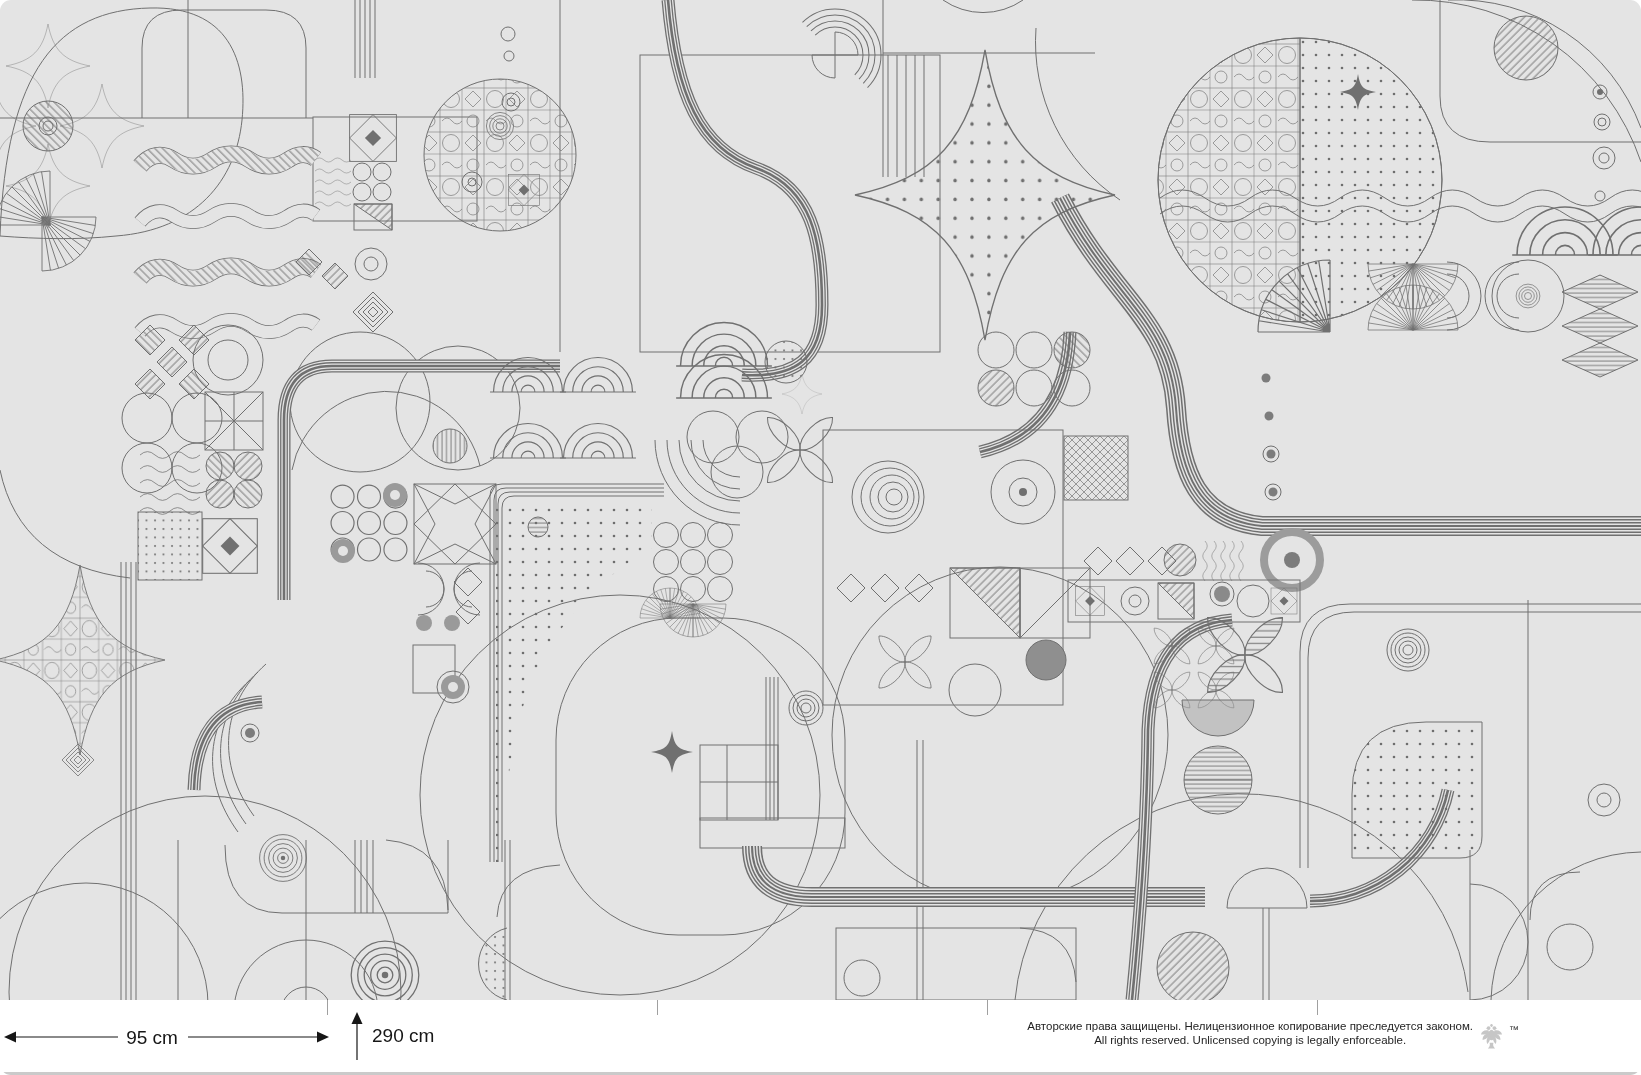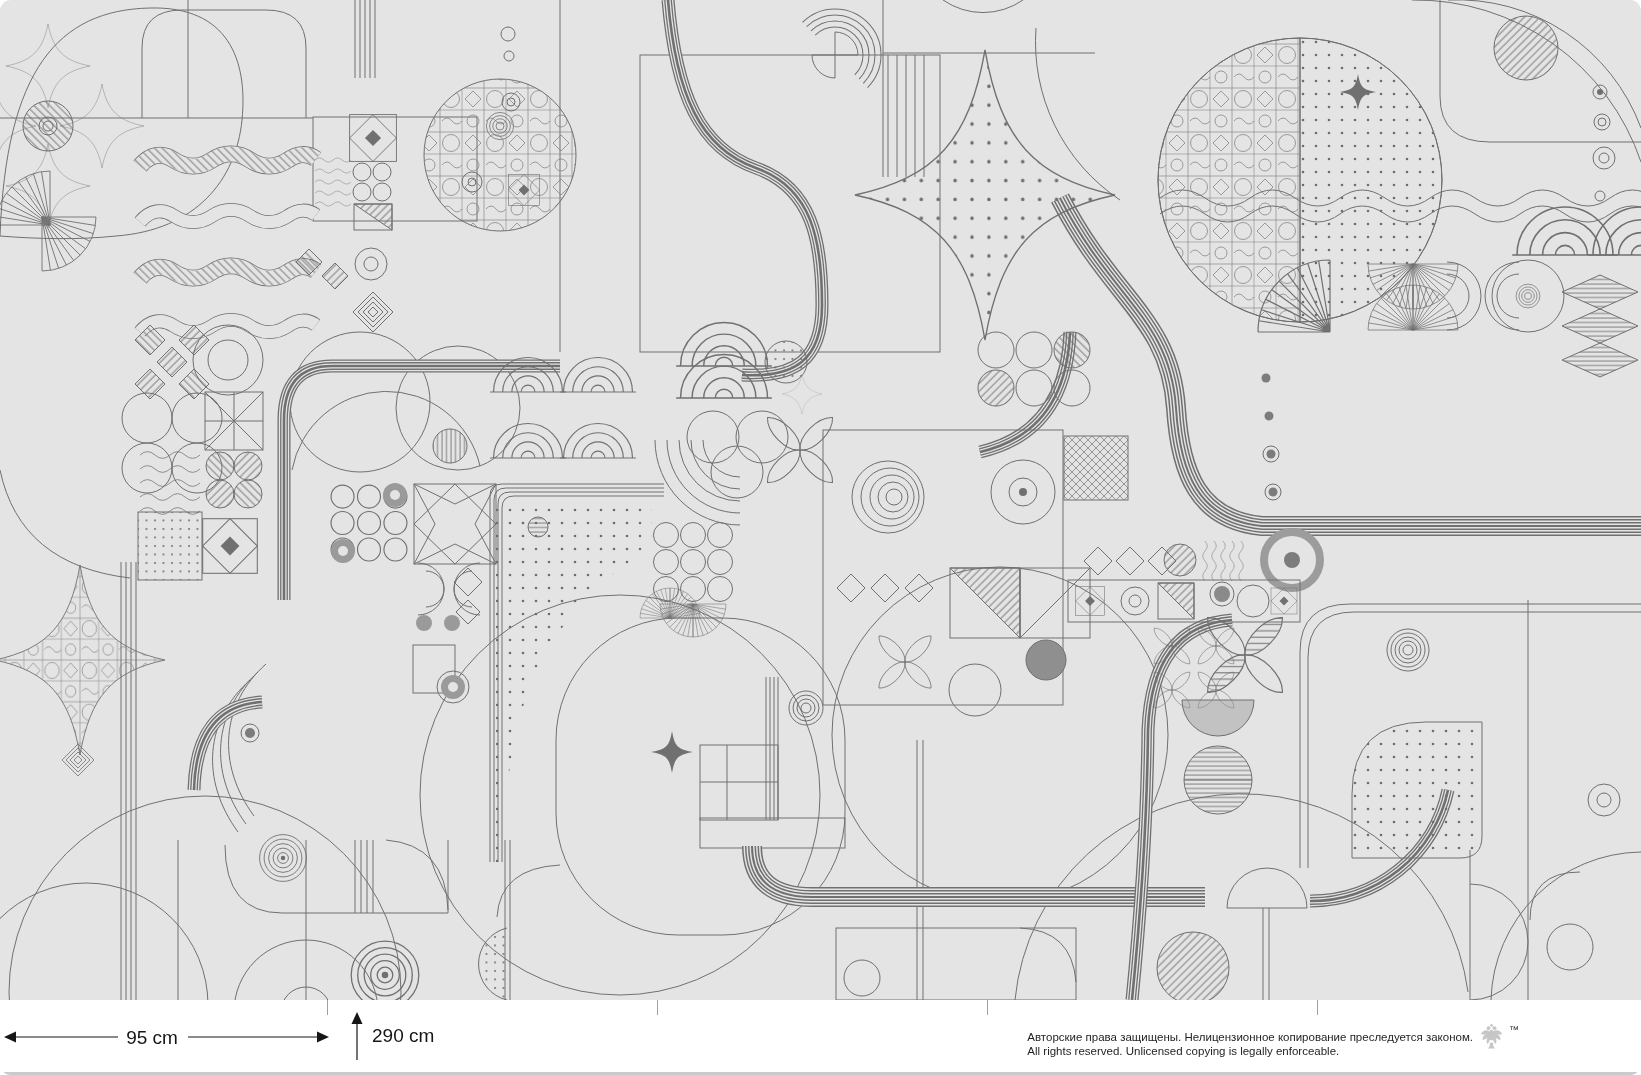--- a/index.html
+++ b/index.html
@@ -4,21 +4,21 @@
 <style>
   html,body{margin:0;padding:0;background:#fff;}
   .stage{position:relative;width:1641px;height:1075px;overflow:hidden;background:#fff;
          font-family:"Liberation Sans",sans-serif;border-radius:11px;}
   .mural{position:absolute;left:0;top:0;}
   .footer{position:absolute;left:0;top:1000px;width:1641px;height:72px;background:#fff;}
   .bottom-strip{position:absolute;left:0;top:1072px;width:1641px;height:3px;background:#cacaca;}
   .seam{position:absolute;top:0;width:1px;height:15px;background:#a0a0a0;}
   .dim-svg{position:absolute;}
   .dim-svg text{font-family:"Liberation Sans",sans-serif;font-size:19px;fill:#161616;}
-  .copyright{position:absolute;top:31px;right:168px;text-align:left;
+  .copyright{position:absolute;top:20px;right:168px;text-align:center;
              font-size:11.5px;line-height:13.8px;color:#1f1f1f;white-space:nowrap;margin-left:44px;}
   .logo-eagle{position:absolute;left:1480px;top:23px;}
   .logo-tm{position:absolute;left:1509px;top:24px;font-size:10px;color:#2a2a2a;}
   .logo-brand{position:absolute;left:1526px;top:21px;font-family:"Liberation Serif",serif;
               font-size:22px;letter-spacing:1.5px;color:#8b5cf6;line-height:1;margin-top:48px;}
 </style>
 </head>
 <body>
 
 <div class="stage">

